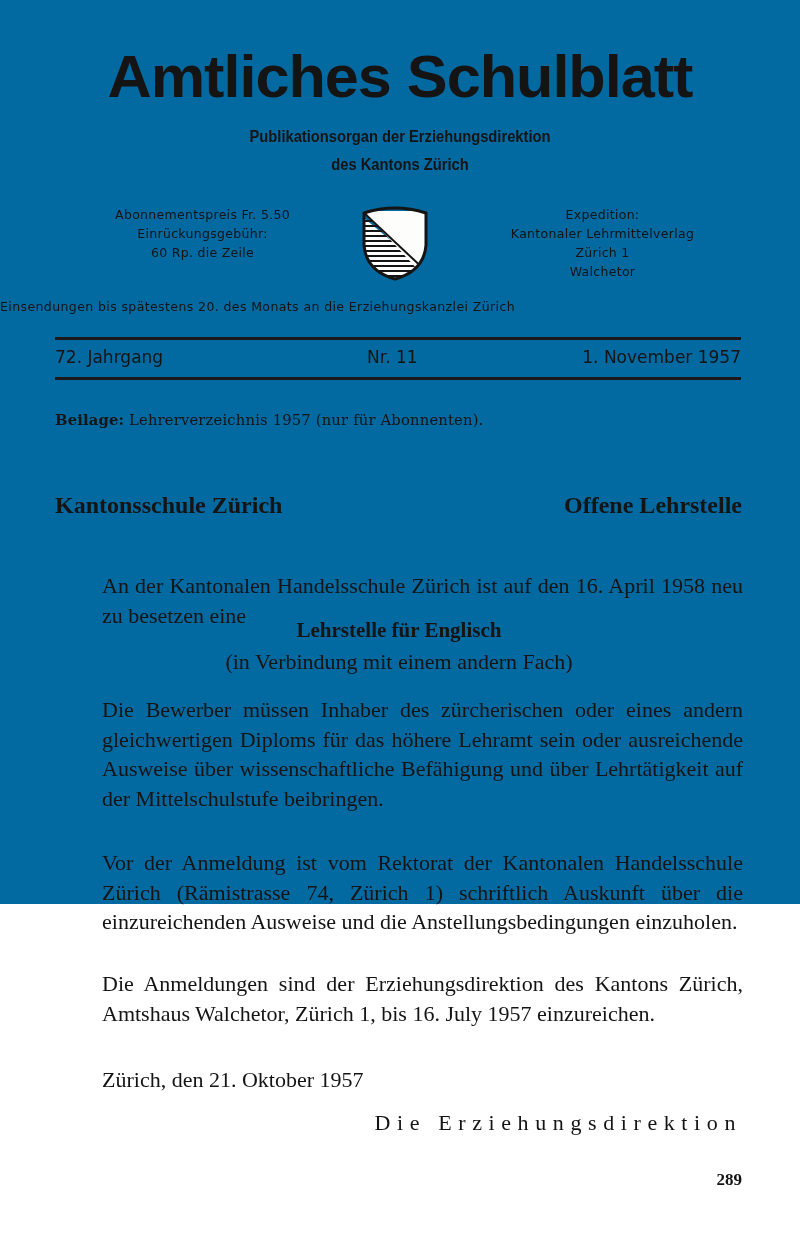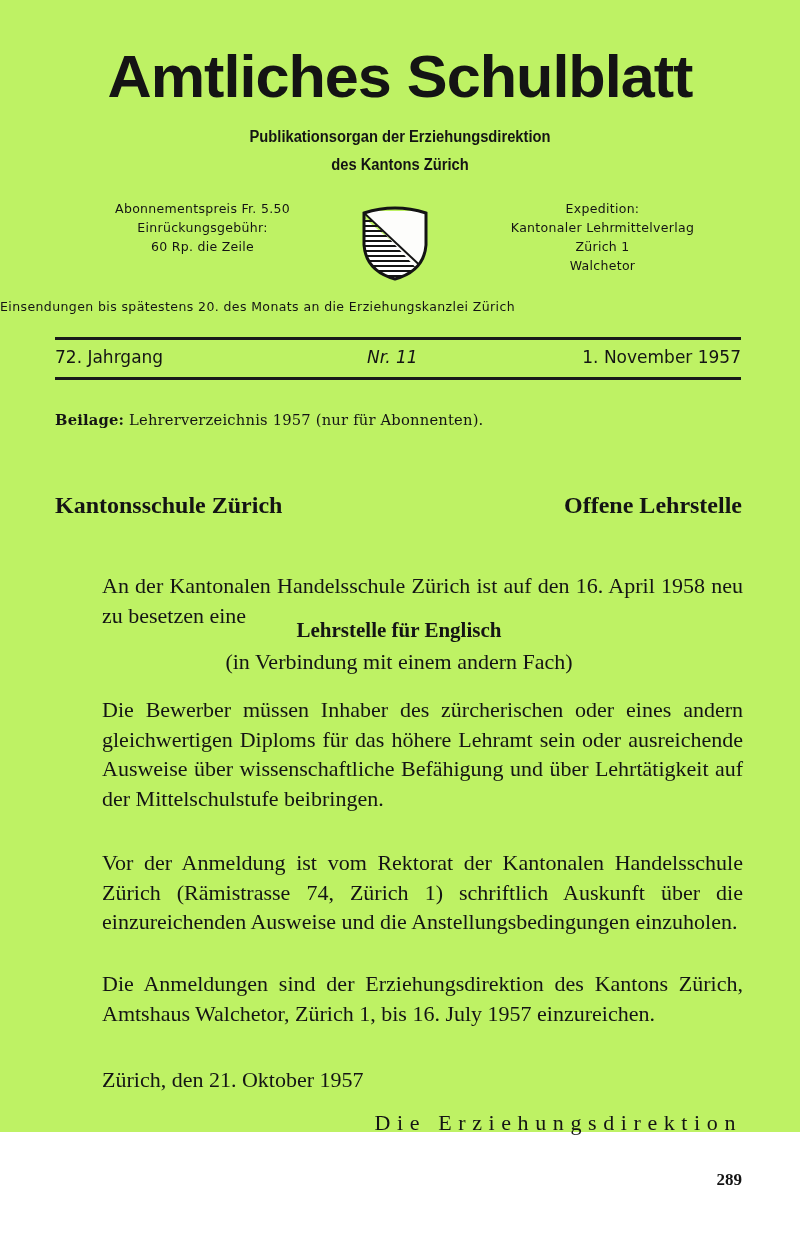--- a/index.html
+++ b/index.html
@@ -1,33 +1,33 @@
 <!DOCTYPE html>
 <html><head>
   <meta charset="utf-8">
   <style>
     html, body { margin: 0; padding: 0; background: #ffffff; }
     body { width: 800px; height: 1240px; position: relative; overflow: hidden; color: #141414; }
-    .page { position: absolute; left: 0; top: 0; width: 800px; height: 1132px; background: #bef264; }
+    .page { position: absolute; left: 0; top: 0; width: 800px; height: 904px; background: #0369a1; }
 
     .masthead-title {
       position: absolute; left: 55px; top: 44px; width: 690px; text-align: center;
       font-family: "Liberation Sans", sans-serif; font-weight: bold; font-size: 60px;
       letter-spacing: -1px; line-height: 66px; transform: scaleX(1.02); transform-origin: center;
     }
     .masthead-sub {
       position: absolute; left: 0; width: 800px; text-align: center;
       font-family: "Liberation Sans", sans-serif; font-weight: bold; font-size: 16px;
       transform: scaleX(0.92);
     }
     .sub1 { top: 128px; }
     .sub2 { top: 156px; }
 
     .info-block {
-      position: absolute; top: 199px; text-align: center;
+      position: absolute; top: 205px; text-align: center;
       font-family: "DejaVu Sans", sans-serif; font-size: 12.5px; line-height: 19px; letter-spacing: 0.3px;
     }
     .info-left { left: 75px; width: 255px; }
     .info-right { left: 480px; width: 245px; }
 
     .coat { position: absolute; left: 358px; top: 201px; width: 74px; height: 80px; }
 
     .submission-note {
       position: absolute; left: 0; top: 299px; width: 800px; 
       font-family: "DejaVu Sans", sans-serif; font-size: 12.5px; letter-spacing: 0.4px;
@@ -36,21 +36,21 @@
     .rule { position: absolute; left: 55px; width: 686px; height: 3px; background: #1a1a1a; }
     .rule.top { top: 337px; }
     .rule.bottom { top: 377px; }
 
     .issue-bar {
       position: absolute; left: 55px; top: 347px; width: 686px; height: 26px;
       font-family: "DejaVu Sans", sans-serif; font-size: 17px;
     }
     .issue-bar span { position: absolute; top: 0; white-space: nowrap; }
     .issue-year { left: 0; }
-    .issue-num { left: 312px; font-style: italic; }
+    .issue-num { left: 312px; }
     .issue-date { right: 0; }
 
     .supplement {
       position: absolute; left: 55px; top: 410px; width: 690px;
       font-family: "DejaVu Serif", serif; font-size: 15.5px; letter-spacing: 0.2px;
       transform: scaleX(0.95); transform-origin: left;
     }
     .supplement b { font-weight: bold; }
 
     .section-head {

